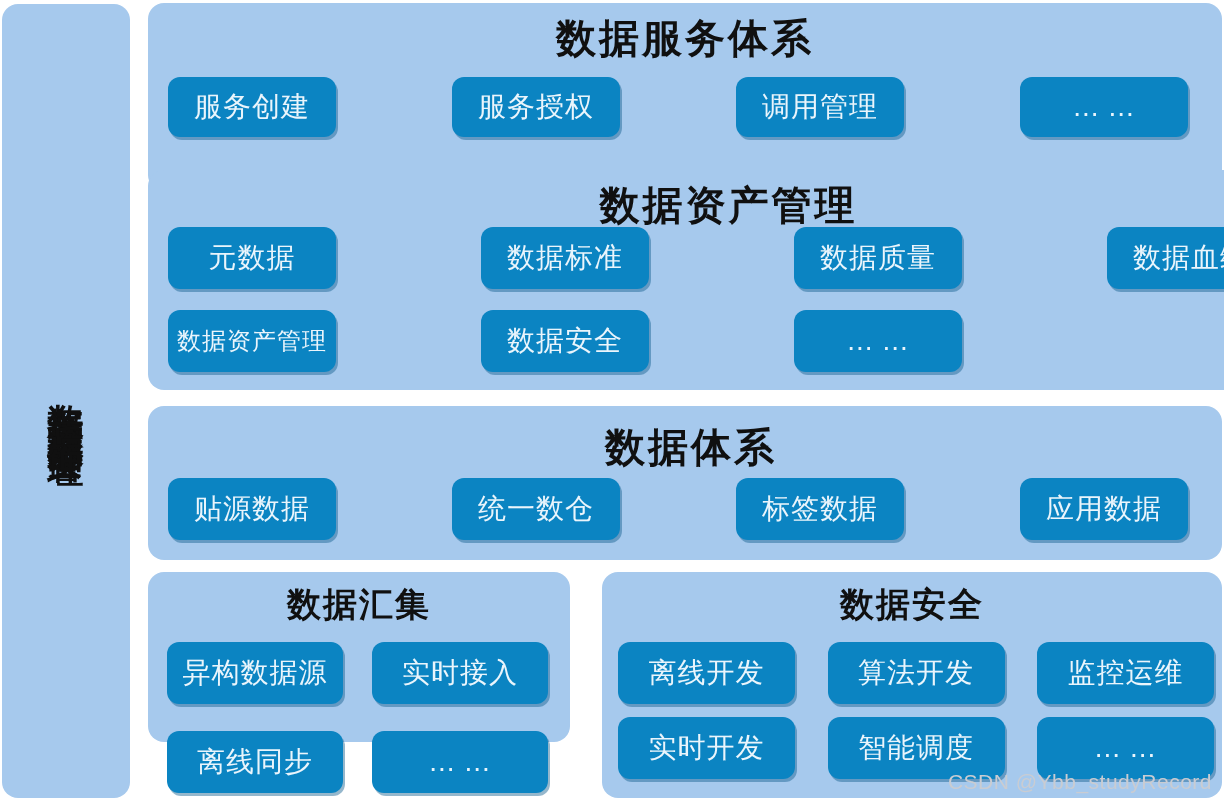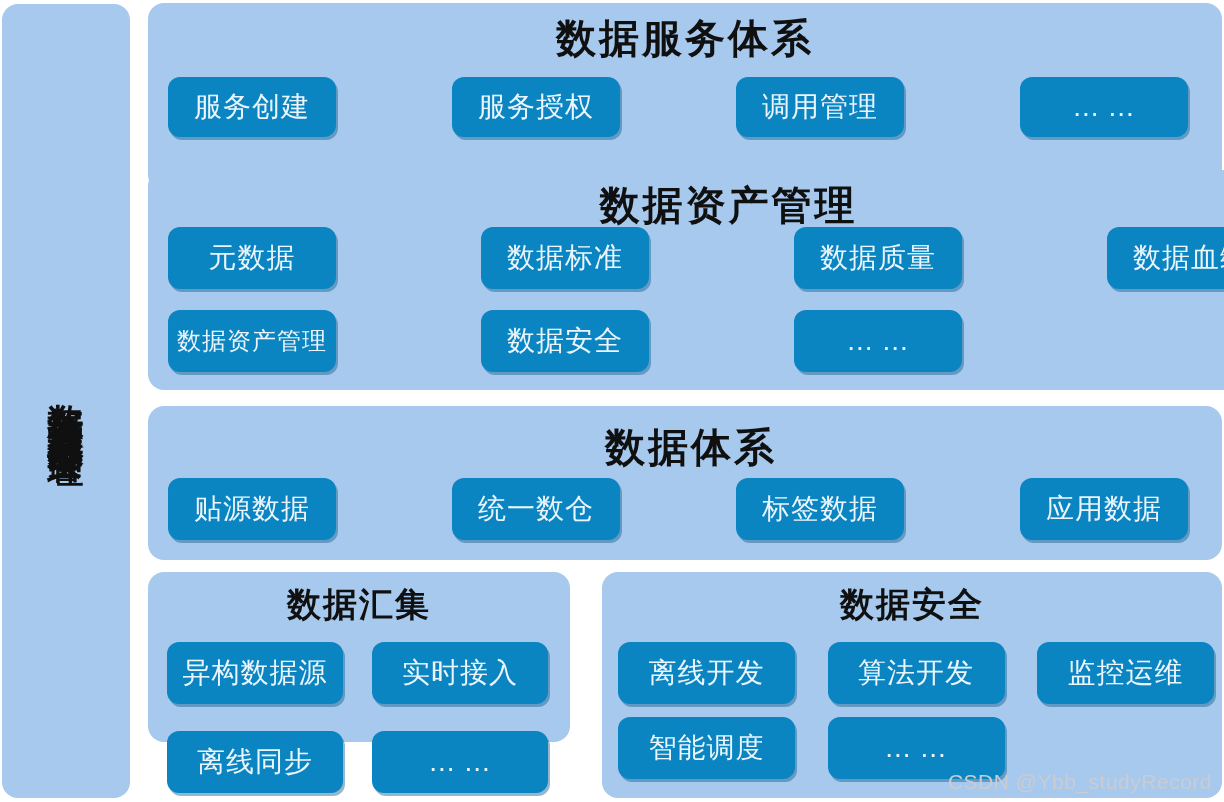--- a/index.html
+++ b/index.html
@@ -113,18 +113,19 @@
     <div class="chip">... ...</div>
   </div>
 </section>
 
 <section class="panel p5 small-panel">
   <h2 class="ptitle">数据安全</h2>
   <div class="grid">
     <div class="chip">离线开发</div>
     <div class="chip">算法开发</div>
     <div class="chip">监控运维</div>
+    <div class="chip">实时开发</div>
     <div class="chip">智能调度</div>
     <div class="chip">... ...</div>
   </div>
 </section>
 
 <div class="watermark">CSDN @Ybb_studyRecord</div>
 
 </body></html>

